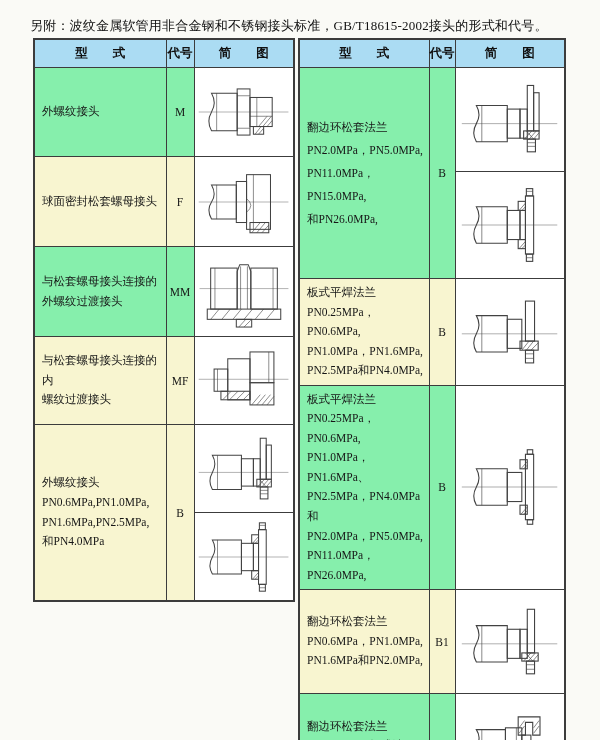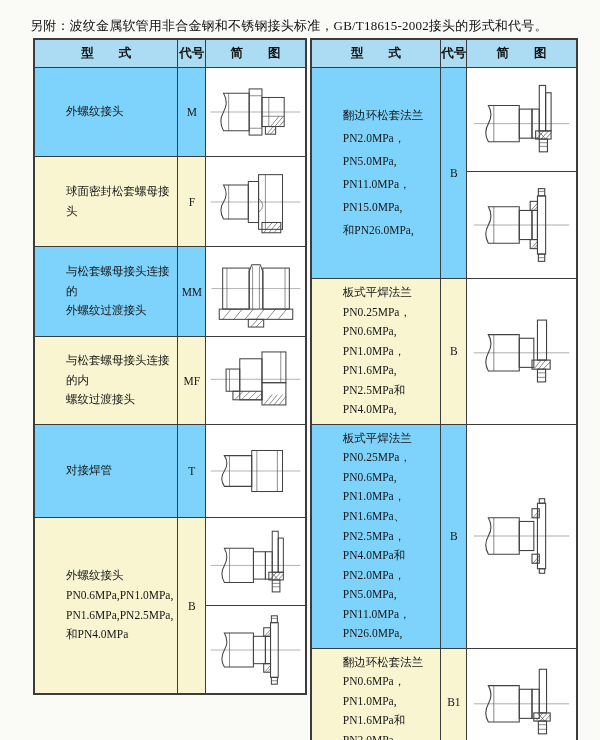--- a/index.html
+++ b/index.html
@@ -7,29 +7,29 @@
     width:600px;height:740px;position:relative;overflow:hidden;
     background:#fafaf6;
     font-family:"Liberation Serif", serif;
     color:#161616;
   }
   .title{
     position:absolute;left:30px;top:17px;width:560px;
     font-size:13px;font-weight:normal;letter-spacing:.2px;color:#101010;
   }
   .tables{position:absolute;left:33px;top:38px;display:flex;align-items:flex-start;}
-  table{border-collapse:collapse;background:#7dd3fc;table-layout:fixed;}
+  table{border-collapse:collapse;background:#86efac;table-layout:fixed;}
   table.tbl{border:2px solid #3c3c3c;}
   td,th{border:1px solid #3c3c3c;padding:0;vertical-align:middle;}
   th{
     background:#abdcf3;height:27px;font-size:12.5px;font-weight:bold;
     text-align:center;color:#111;
   }
   .tbl-right{margin-left:3px;}
-  .type{font-size:11.5px;line-height:1.7;text-align:left;padding-left:24px;}
+  .type{font-size:11.5px;line-height:1.7;text-align:left;}
   .type>div{white-space:pre-line;padding:4px 4px 4px 7px;}
   .code{text-align:center;font-size:11.5px;}
   .hlc{background:#f8f5d0;}
   .diag{background:#fff;}
   .diag .cell{display:flex;align-items:center;justify-content:center;}
   .dual .half{display:flex;align-items:center;justify-content:center;}
   .dual .half+.half{border-top:1px solid #3c3c3c;}
   svg line,svg path,svg rect{stroke:#424242;fill:none;stroke-width:1.2;}
   svg .h{stroke-width:.7;}
   svg .c{stroke-width:.6;stroke:#6a6a6a;}
@@ -161,38 +161,20 @@
           <line class="h" x1="54" y1="64" x2="62" y2="56"></line>
           <line class="h" x1="64" y1="70" x2="74" y2="58"></line>
           <line class="h" x1="70" y1="70" x2="80" y2="58"></line>
           <line class="h" x1="76" y1="70" x2="86" y2="58"></line>
           <line class="h" x1="82" y1="70" x2="90" y2="60"></line>
         </svg>
       </div>
           </td>
     </tr>
 
-    <tr style="height:93px">
-      <td class="type">
-            <div>对接焊管</div>
-          </td>
-      <td class="code">T</td>
-      <td class="diag">
-            <div class="cell">
-        <svg width="94" height="72" viewBox="0 0 110 84">
-          <line class="c" x1="2" y1="42" x2="107" y2="42"></line>
-          <path d="M50,24 H18 C22,30 22,36 18,42 C14,48 14,54 18,60 H50 Z"></path>
-          <line class="h" x1="24" y1="24" x2="24" y2="60"></line>
-          <rect x="50" y="18" width="36" height="48"></rect>
-          <line class="h" x1="56" y1="18" x2="56" y2="66"></line>
-          <line class="h" x1="80" y1="18" x2="80" y2="66"></line>
-        </svg>
-      </div>
-          </td>
-    </tr>
 
     <tr>
       <td class="type hlc">
             <div>外螺纹接头
 PN0.6MPa,PN1.0MPa,
 PN1.6MPa,PN2.5MPa,
 和PN4.0MPa</div>
           </td>
       <td class="code hlc">B</td>
       <td class="diag dual">

